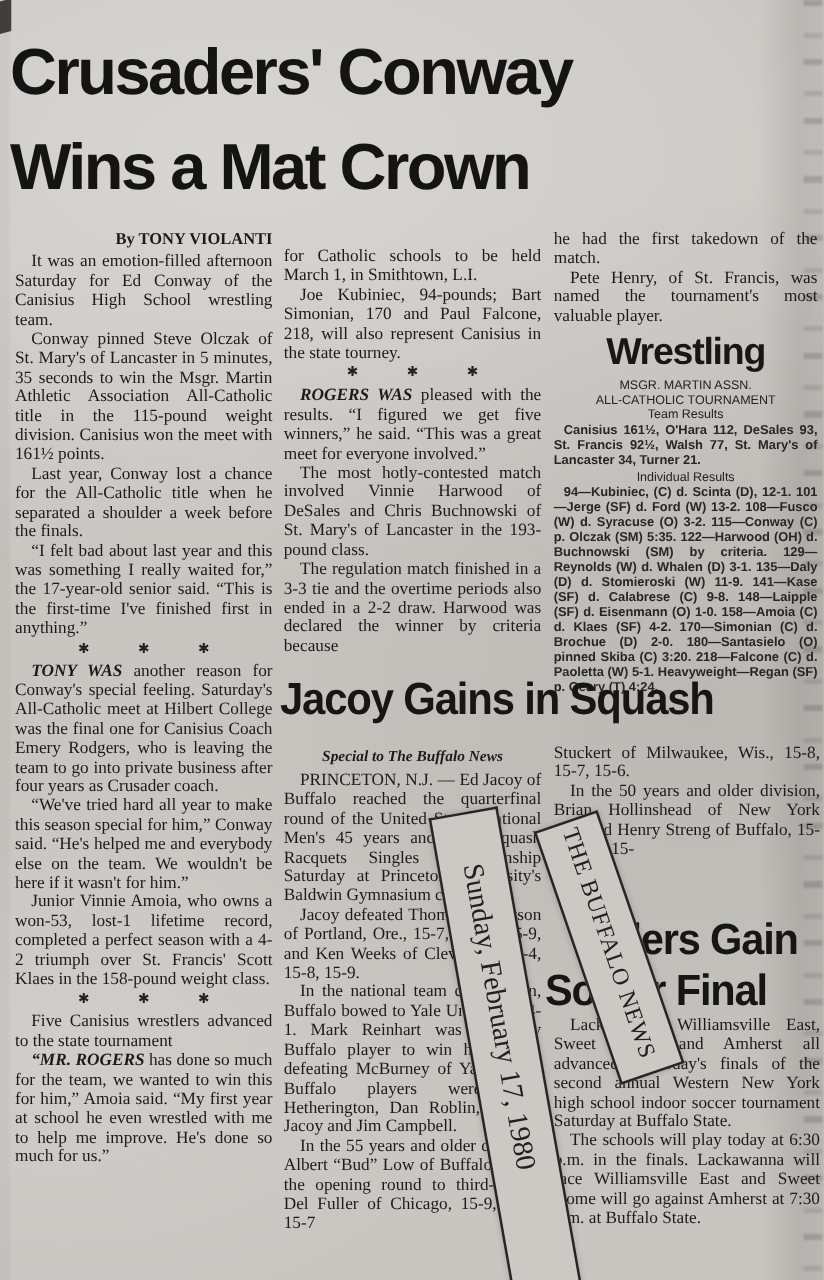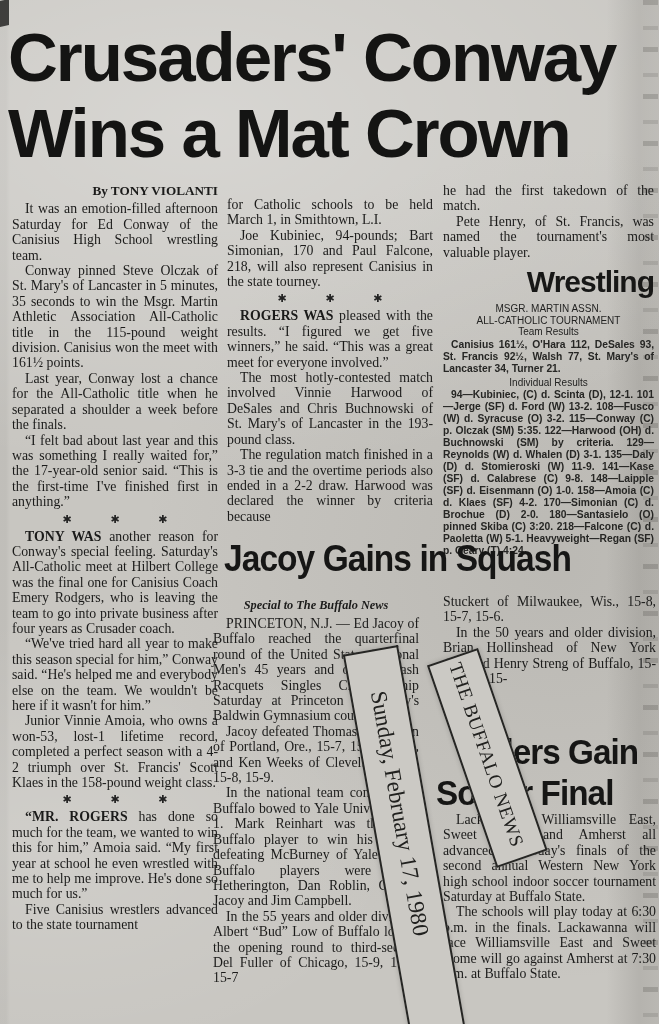--- a/index.html
+++ b/index.html
@@ -22,47 +22,47 @@
     position:absolute; right:1px; top:0; width:15px; height:100%;
     background:repeating-linear-gradient(180deg,
       rgba(52,50,46,0.30) 0 5px, transparent 5px 26px,
       rgba(52,50,46,0.20) 26px 30px, transparent 30px 47px);
     filter:blur(0.7px); opacity:.65;
   }
 
   .main-headline {
     position:absolute; left:8px; top:20px; width:648px; margin:0;
     font-family:"Liberation Sans", sans-serif; font-weight:bold;
-    font-size:69px; line-height:76px; letter-spacing:-2px; color:#141413;
+    font-size:52px; line-height:76px; letter-spacing:-2px; color:#141413;
   }
   .main-headline span { display:block; }
 
   .col { position:absolute; text-align:justify; font-size:13.8px; line-height:15.4px; }
   .col p { margin:0; text-indent:13px; }
   .byline { text-align:right; font-weight:bold; text-indent:0 !important; font-size:13.2px; margin-bottom:3px !important; }
   .stars { text-align:center; text-indent:0 !important; word-spacing:36px; font-size:11px; line-height:19px; color:#222; }
-  .lead { font-weight:bold; }
+  .lead { font-weight:bold;font-style:italic; }
   .flush { text-indent:0 !important; }
 
   #col1 { left:12px;  top:183px; width:206px; }
   #col2 { left:227px; top:197px; width:206px; }
   #col3 { left:443px; top:183px; width:211px; }
 
   .score-box { margin-top:5px; font-family:"Liberation Sans", sans-serif; }
-  .score-title { text-align:right; font-weight:bold; font-size:30px; line-height:34px; letter-spacing:-1px; color:#171716; margin:2px 0 4px 0; }
+  .score-title { text-align:center; font-weight:bold; font-size:30px; line-height:34px; letter-spacing:-1px; color:#171716; margin:2px 0 4px 0; }
   .score-sub { text-align:center; font-weight:normal; font-size:10px; line-height:11.5px; color:#232322; }
   .agate { font-size:10.3px; line-height:12px; font-weight:bold; text-align:justify; color:#262624; margin:1px 0 2px 0 !important; text-indent:8px !important; }
 
   .section-headline {
     position:absolute; margin:0; font-family:"Liberation Sans", sans-serif;
     font-weight:bold; color:#161615; letter-spacing:-1px;
   }
   #squash-headline { left:224px; top:540px; font-size:36px; line-height:38px; transform:scaleX(.93); transform-origin:0 0; }
 
-  #squash-colA { left:213px; top:597px; width:206px; }
+  #squash-colA { left:227px; top:597px; width:206px; }
   #squash-colB { left:443px; top:594px; width:213px; }
   .credit { text-align:center; font-style:italic; font-weight:bold; font-size:12.3px; line-height:16px; text-indent:0 !important; margin-bottom:3px !important; }
 
   #soccer-headline { left:436px; top:731px; font-size:35px; line-height:41px; transform:scaleX(.95); transform-origin:0 0; }
   #soccer-headline .shl1 span { margin-left:72px; }
   .shl-gap { display:inline-block; width:46px; }
   #soccer-body { left:443px; top:812px; width:213px; }
 
   .strip {
     position:absolute; transform-origin:0 0; z-index:30;
@@ -91,22 +91,22 @@
     <p class="byline">By TONY VIOLANTI</p>
     <p>It was an emotion-filled afternoon Saturday for Ed Conway of the Canisius High School wrestling team.</p>
     <p>Conway pinned Steve Olczak of St. Mary's of Lancaster in 5 minutes, 35 seconds to win the Msgr. Martin Athletic Association All-Catholic title in the 115-pound weight division. Canisius won the meet with 161½ points.</p>
     <p>Last year, Conway lost a chance for the All-Catholic title when he separated a shoulder a week before the finals.</p>
     <p>“I felt bad about last year and this was something I really waited for,” the 17-year-old senior said. “This is the first-time I've finished first in anything.”</p>
     <p class="stars">✱ ✱ ✱</p>
     <p><b class="lead">TONY WAS</b><span> another reason for Conway's special feeling. Saturday's All-Catholic meet at Hilbert College was the final one for Canisius Coach Emery Rodgers, who is leaving the team to go into private business after four years as Crusader coach.</span></p>
     <p>“We've tried hard all year to make this season special for him,” Conway said. “He's helped me and everybody else on the team. We wouldn't be here if it wasn't for him.”</p>
     <p>Junior Vinnie Amoia, who owns a won-53, lost-1 lifetime record, completed a perfect season with a 4-2 triumph over St. Francis' Scott Klaes in the 158-pound weight class.</p>
     <p class="stars">✱ ✱ ✱</p>
+    <p>Five Canisius wrestlers advanced to the state tournament</p>
     <p><b class="lead">“MR. ROGERS</b><span> has done so much for the team, we wanted to win this for him,” Amoia said. “My first year at school he even wrestled with me to help me improve. He's done so much for us.”</span></p>
-    <p>Five Canisius wrestlers advanced to the state tournament</p>
   </div>
 
   <div class="col" id="col2">
     <p class="flush">for Catholic schools to be held March 1, in Smithtown, L.I.</p>
     <p>Joe Kubiniec, 94-pounds; Bart Simonian, 170 and Paul Falcone, 218, will also represent Canisius in the state tourney.</p>
     <p class="stars">✱ ✱ ✱</p>
     <p><b class="lead">ROGERS WAS</b><span> pleased with the results. “I figured we get five winners,” he said. “This was a great meet for everyone involved.”</span></p>
     <p>The most hotly-contested match involved Vinnie Harwood of DeSales and Chris Buchnowski of St. Mary's of Lancaster in the 193-pound class.</p>
     <p>The regulation match finished in a 3-3 tie and the overtime periods also ended in a 2-2 draw. Harwood was declared the winner by criteria because</p>
   </div>

